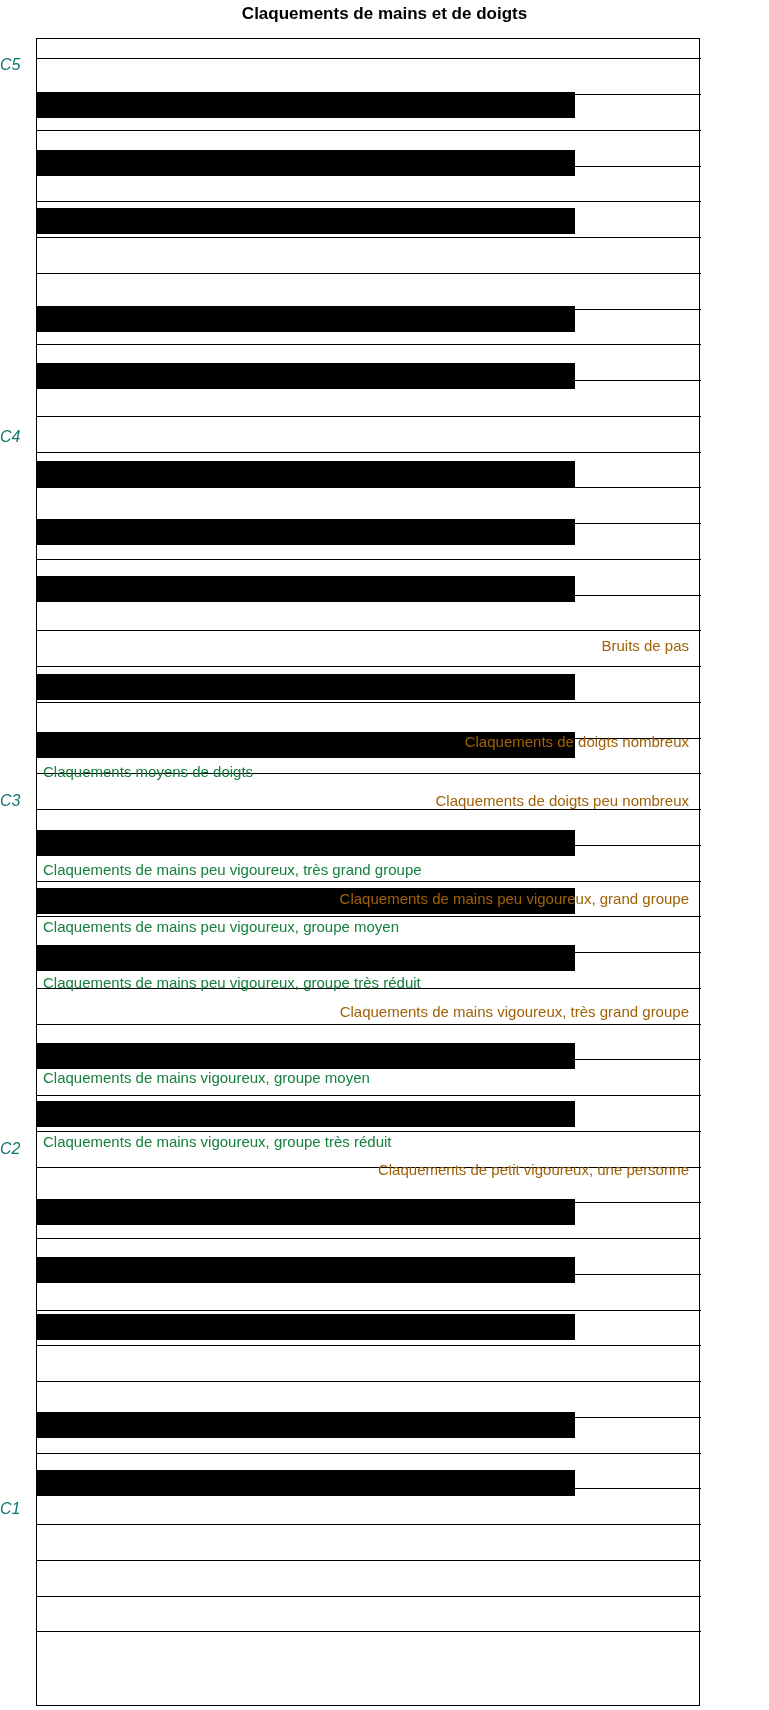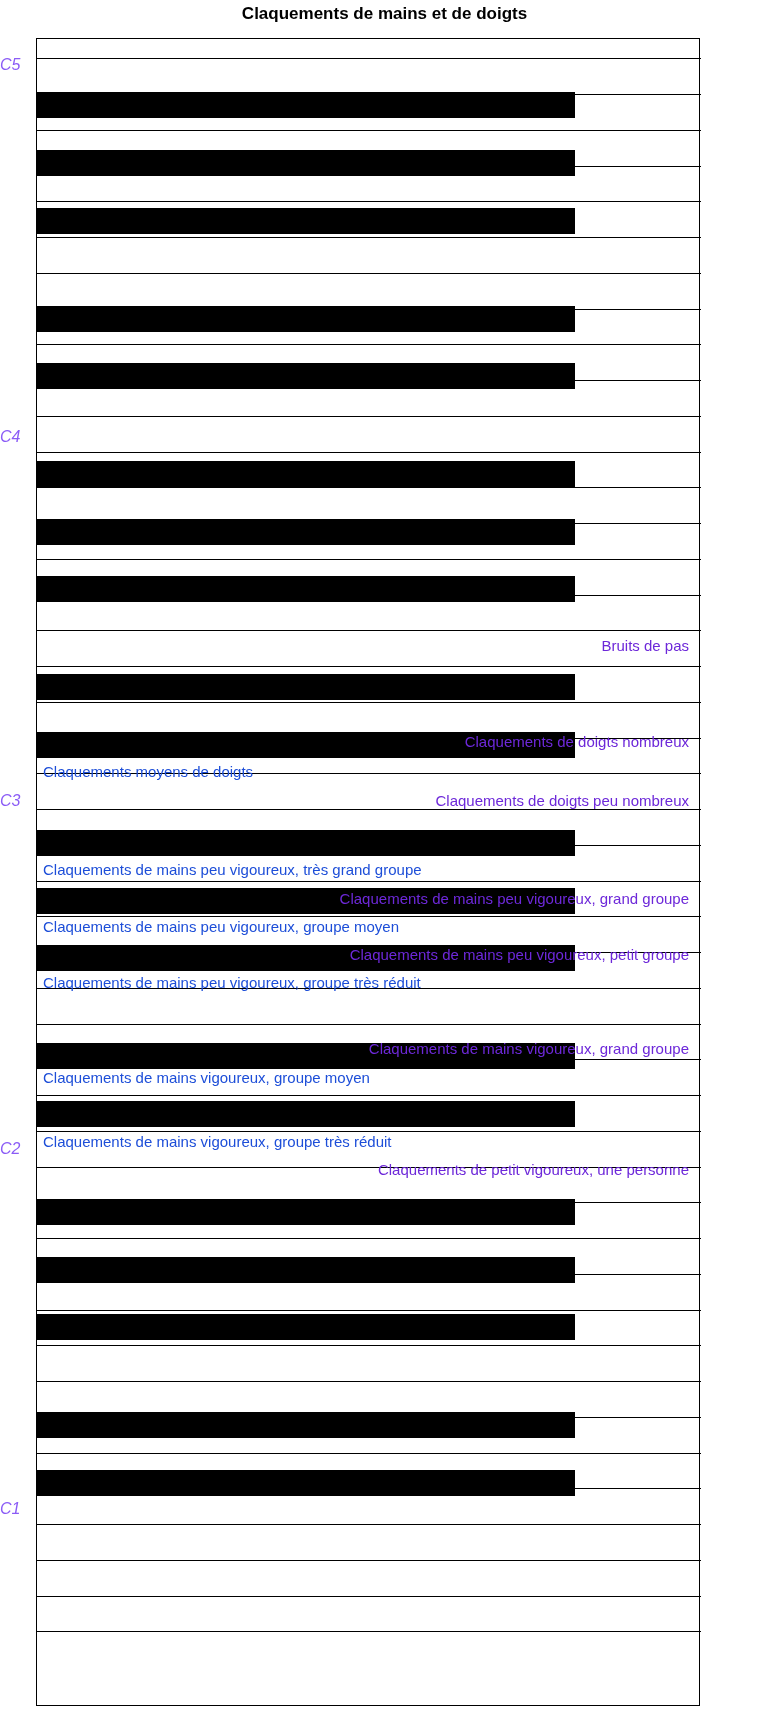--- a/index.html
+++ b/index.html
@@ -50,41 +50,41 @@
     left: 0;
     width: 538px;
     height: 26px;
     background: #000000;
   }
   
   .oct-label {
     position: absolute;
     font-style: italic;
     font-size: 16px;
-    color: #8b5cf6;
+    color: #0f766e;
     left: 0;
     width: 32px;
     text-align: left;
   }
   
   .lbl {
     position: absolute;
     font-size: 15px;
     white-space: nowrap;
     color: #000000;
     line-height: 20px;
     height: 20px;
   }
   .lbl.on-white {
-    color: #6d28d9;
+    color: #a16207;
     right: 10px;
     text-align: right;
   }
   .lbl.on-black {
-    color: #1d4ed8;
+    color: #15803d;
     left: 6px;
     text-align: left;
   }
 </style>
 </head>
 <body>
 
 <div class="page-title">Claquements de mains et de doigts</div>
 
 <div id="keyboard">
@@ -153,23 +153,22 @@
     <div class="bkey" style="top: 1275px;"></div>
     <div class="bkey" style="top: 1373px;"></div>
     <div class="bkey" style="top: 1431px;"></div>
     <div class="lbl on-white" style="top: 597px; right: 10px;">Bruits de pas</div>
     <div class="lbl on-white" style="top: 693px; right: 10px; margin-left: 21px;">Claquements de doigts nombreux</div>
     <div class="lbl on-black" style="top: 723px; left: 6px;">Claquements moyens de doigts</div>
     <div class="lbl on-white" style="top: 752px; right: 10px;">Claquements de doigts peu nombreux</div>
     <div class="lbl on-black" style="top: 821px; left: 6px;">Claquements de mains peu vigoureux, très grand groupe</div>
     <div class="lbl on-white" style="top: 850px; right: 10px; margin-left: 32px;">Claquements de mains peu vigoureux, grand groupe</div>
     <div class="lbl on-black" style="top: 878px; left: 6px;">Claquements de mains peu vigoureux, groupe moyen</div>
-    <div class="lbl on-white" style="top: 906px; right: 10px;">Claquements de mains peu vigoureux, petit groupe</div>
     <div class="lbl on-black" style="top: 934px; left: 6px;">Claquements de mains peu vigoureux, groupe très réduit</div>
-    <div class="lbl on-white" style="top: 1000px; right: 10px;">Claquements de mains vigoureux, grand groupe</div>
+    <div class="lbl on-white" style="top: 963px; right: 10px;">Claquements de mains vigoureux, très grand groupe</div>
     <div class="lbl on-black" style="top: 1029px; left: 6px;">Claquements de mains vigoureux, groupe moyen</div>
     <div class="lbl on-black" style="top: 1093px; left: 6px;">Claquements de mains vigoureux, groupe très réduit</div>
     <div class="lbl on-white" style="top: 1121px; right: 10px;">Claquements de petit vigoureux, une personne</div>
   </div>
 
 <div class="oct-label" style="top: 56px;">C5</div>
 <div class="oct-label" style="top: 428px;">C4</div>
 <div class="oct-label" style="top: 792px;">C3</div>
 <div class="oct-label" style="top: 1140px;">C2</div>
 <div class="oct-label" style="top: 1500px;">C1</div>

